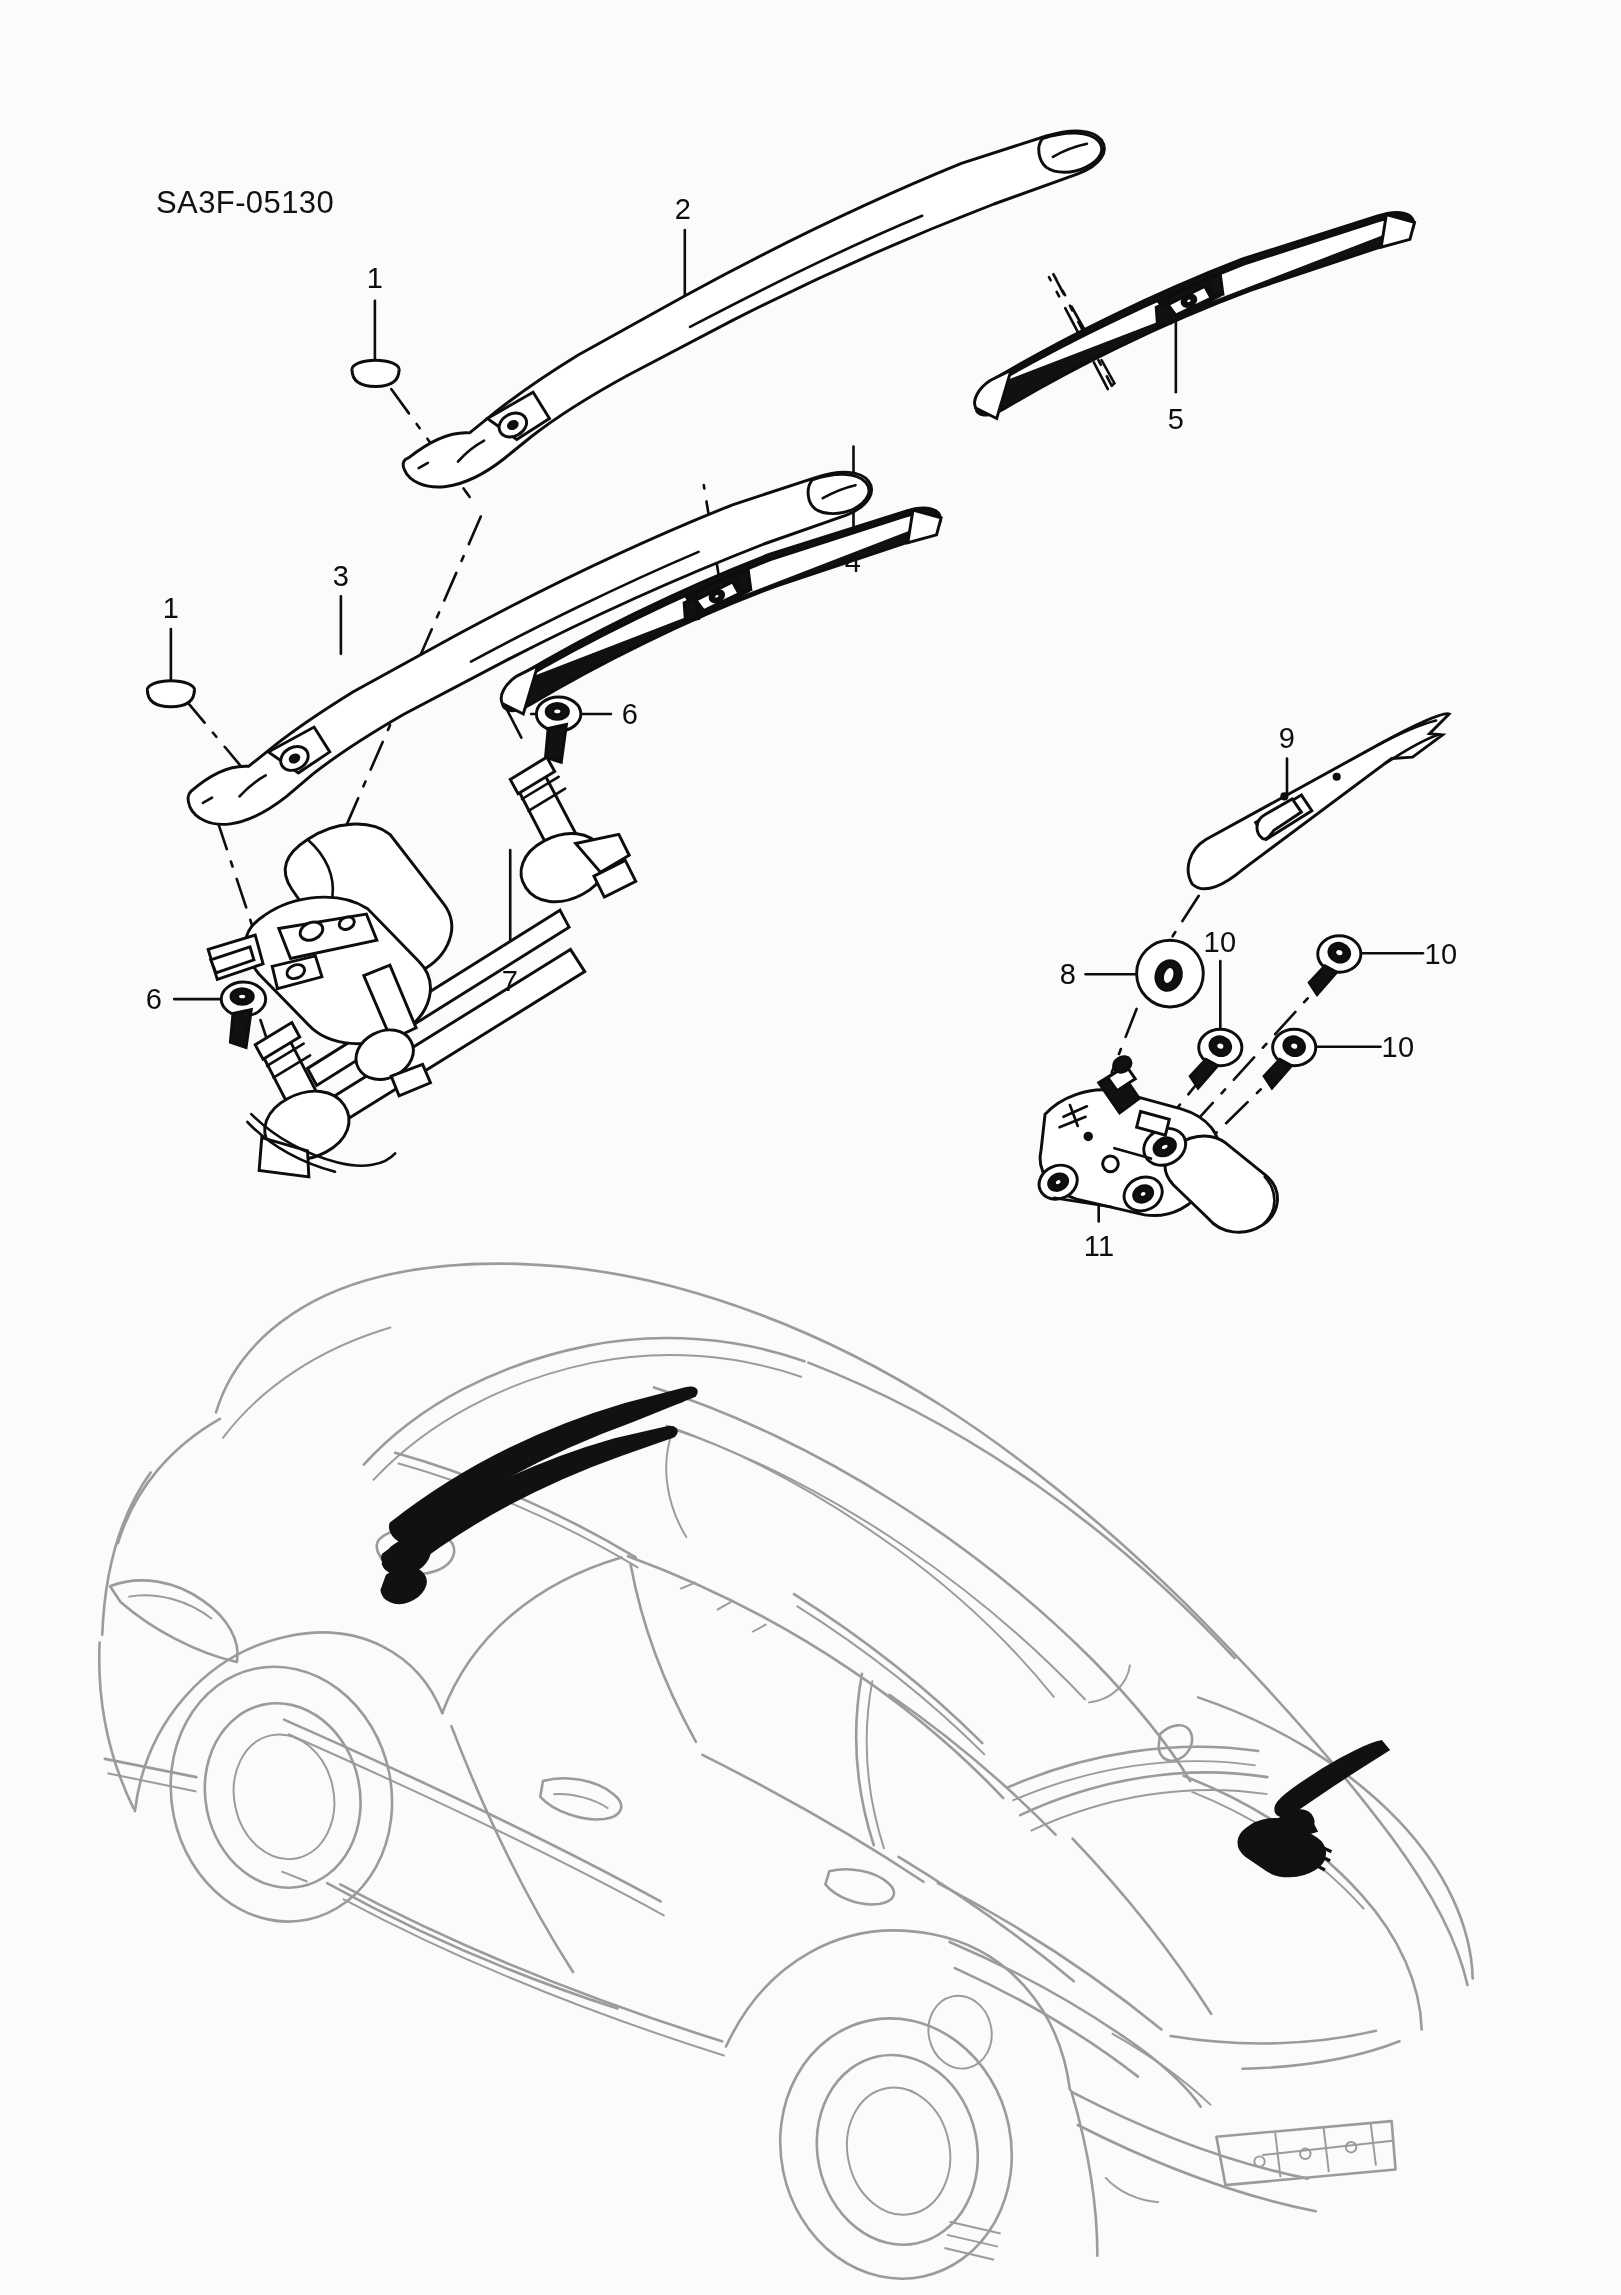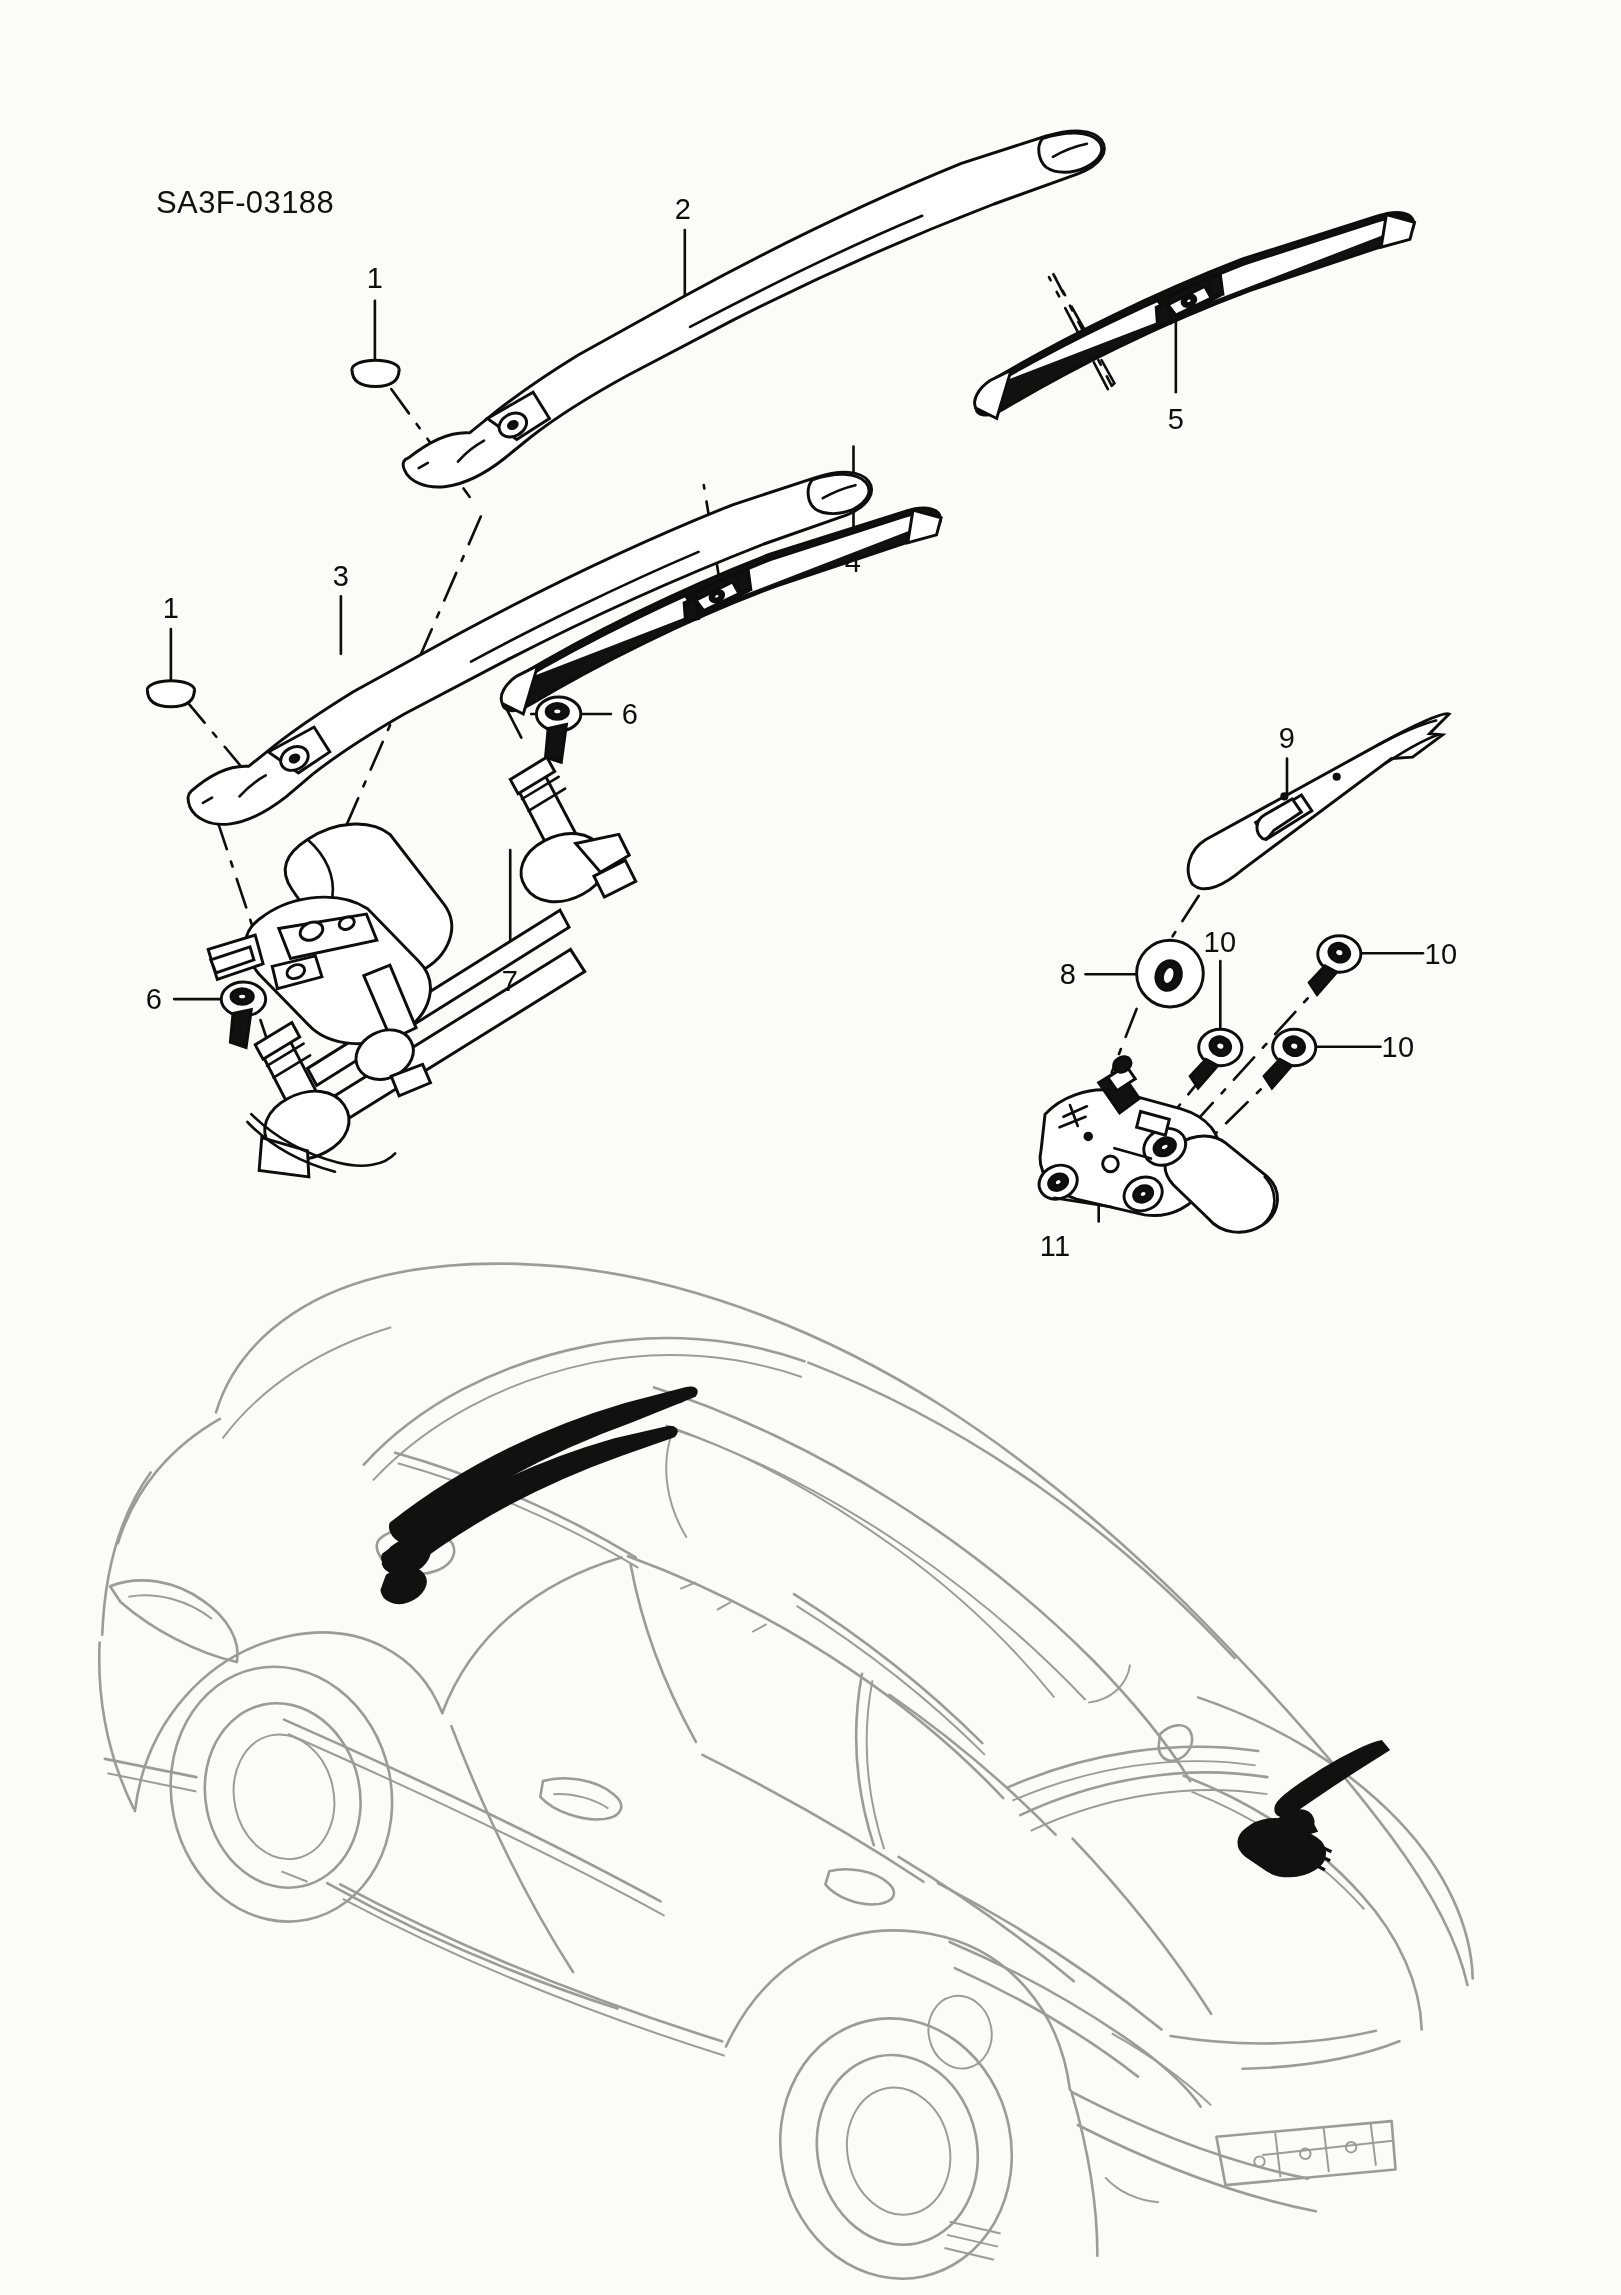--- a/index.html
+++ b/index.html
@@ -34,21 +34,21 @@
   .veh{stroke:#9b9b9b;stroke-width:4;fill:none;stroke-linejoin:round;stroke-linecap:round;}
   .vehT{stroke:#9b9b9b;stroke-width:3;fill:none;}
   .hl{stroke:#111;stroke-width:5;fill:#111;}
   .hlo{stroke:#111;stroke-width:5;fill:none;}
 </style>
 </head>
 <body>
 
 <div id="page">
 
-  <div id="diagramCode">SA3F-03188</div>
+  <div id="diagramCode">SA3F-05130</div>
 
   <div id="stage">
 
   <svg viewBox="0 0 2480 3510" xmlns="http://www.w3.org/2000/svg">
 
     <g>
 
       <line class="ln" x1="573" y1="460" x2="573" y2="555"></line>
 
       <path class="lnd" d="M 598 595 L 718 760"></path>
@@ -612,16 +612,16 @@
   <div class="calloutText" style="left:341px;top:576px;">3</div>
   <div class="calloutText" style="left:171px;top:608px;">1</div>
   <div class="calloutText" style="left:630px;top:714px;">6</div>
   <div class="calloutText" style="left:154px;top:999px;">6</div>
   <div class="calloutText" style="left:510px;top:981px;">7</div>
   <div class="calloutText" style="left:1287px;top:738px;">9</div>
   <div class="calloutText" style="left:1068px;top:974px;">8</div>
   <div class="calloutText" style="left:1220px;top:942px;">10</div>
   <div class="calloutText" style="left:1441px;top:954px;">10</div>
   <div class="calloutText" style="left:1398px;top:1047px;">10</div>
-  <div class="calloutText" style="left:1055px;top:1246px;">11</div>
+  <div class="calloutText" style="left:1099px;top:1246px;">11</div>
 
 </div>
 
 
 </body></html>

